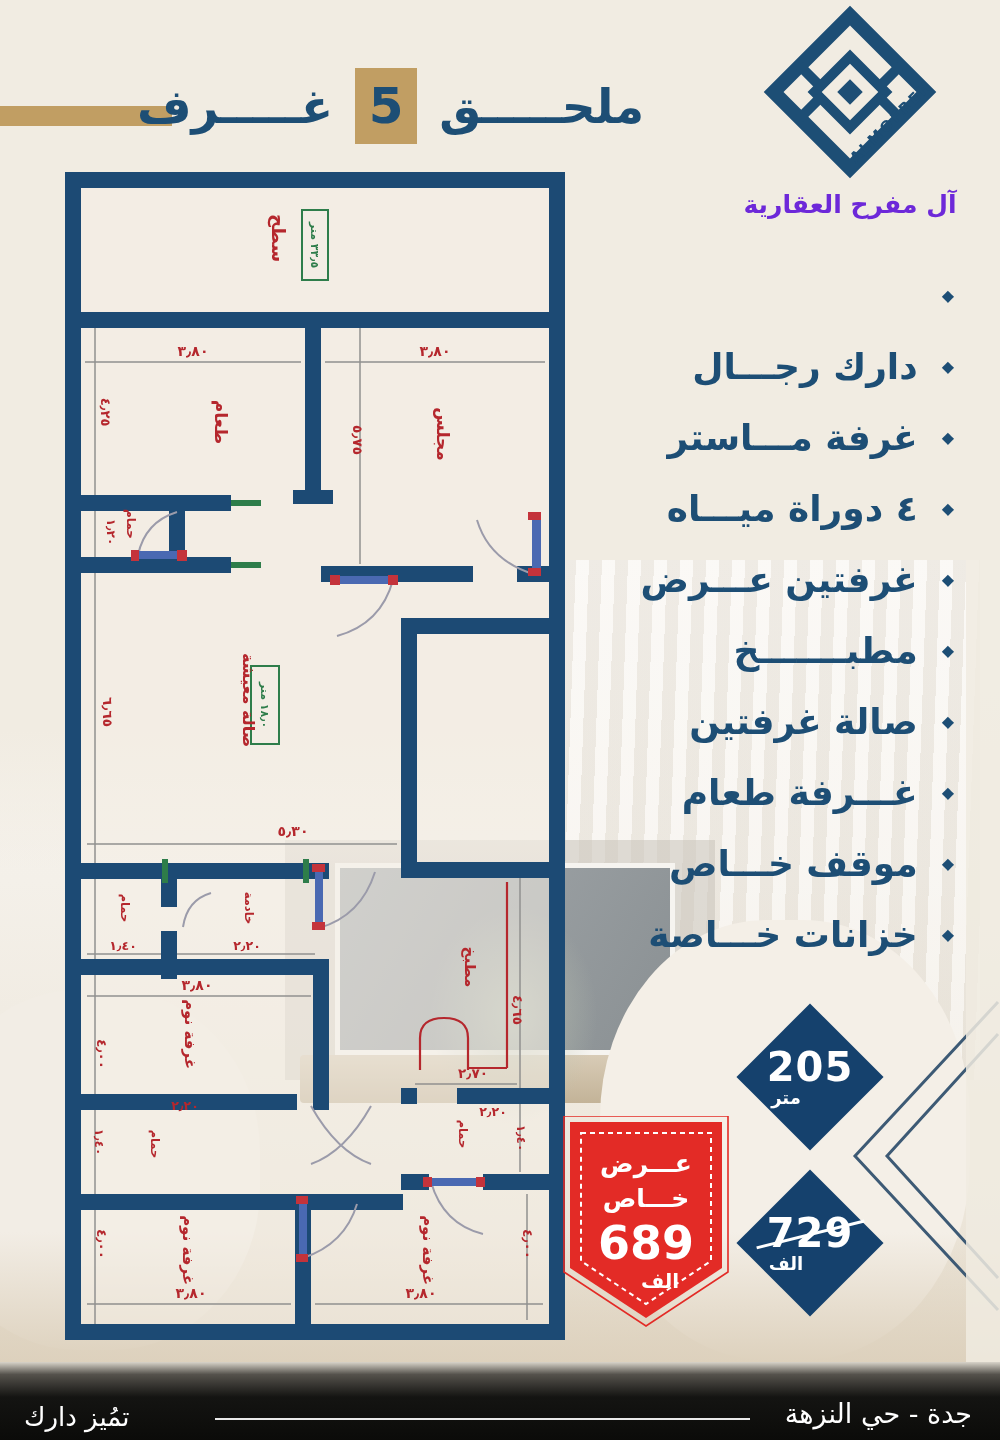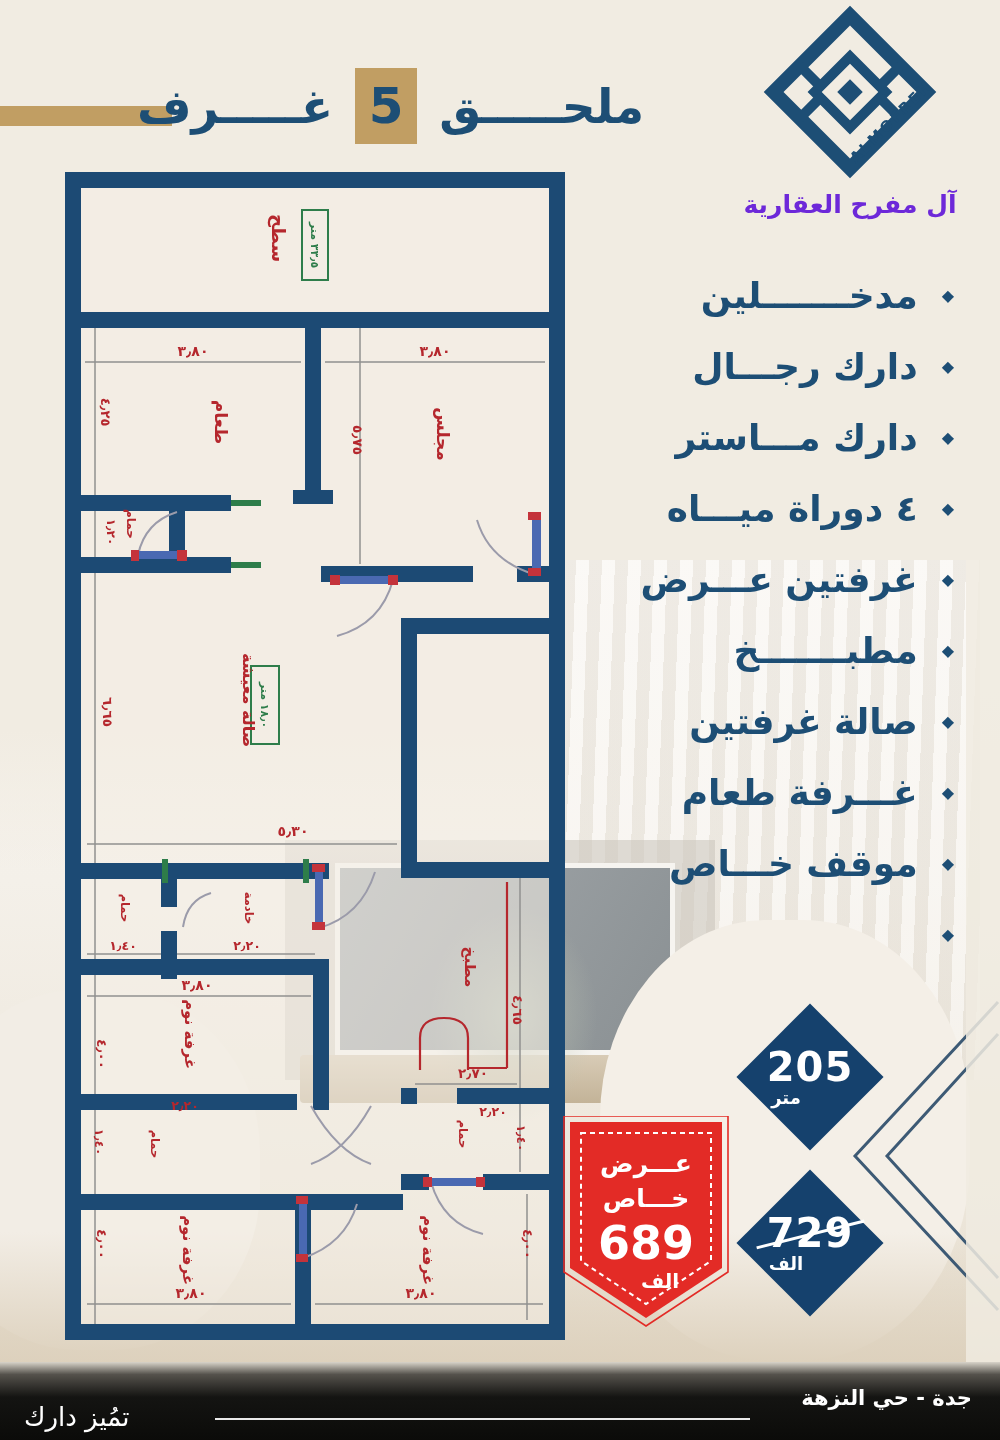--- a/index.html
+++ b/index.html
@@ -48,21 +48,21 @@
   .dnum{font-size:40px;font-weight:bold;letter-spacing:1px;line-height:1}
   .dunit{font-size:18px;font-weight:bold;transform:translateX(-24px)}
   .strike{position:relative}
   .strike::after{content:"";position:absolute;left:-12px;right:-12px;top:50%;height:3px;
                  background:#fff;transform:rotate(-14deg)}
   .offer{position:absolute;left:562px;top:1116px}
   .chevrons{position:absolute;left:845px;top:1000px}
   
   .footer{position:absolute;left:0;bottom:0;width:100%;height:78px;
           background:linear-gradient(180deg,#d8d3c9 0%,#55524c 16%,#141412 45%,#0b0b09 100%)}
-  .footer-right{position:absolute;right:28px;top:24px;color:#fff;font-size:21px;font-weight:bold;direction:rtl}
+  .footer-right{position:absolute;right:28px;top:36px;color:#fff;font-size:27px;font-weight:normal;direction:rtl}
   .footer-left{position:absolute;left:24px;top:40px;color:#fff;font-size:26px;font-weight:normal;direction:rtl}
   .footer-line{position:absolute;left:215px;top:56px;width:535px;height:2px;background:#e9e9e9}
 </style>
 </head>
 <body>
 
 <div class="photo">
   <div class="curtains"></div>
   <div class="tv-panel"></div>
   <div class="tv"></div>
@@ -90,29 +90,28 @@
       <rect x="-9" y="-9" width="18" height="18" fill="#1d4e75" stroke="none"></rect>
     </g>
     <text transform="translate(118,162) rotate(-45)" font-size="15" font-weight="bold" fill="#1d4e75" letter-spacing="2">ALMOFREH</text>
   </svg>
   <div class="logo-ar" dir="rtl">آل مفرح العقارية</div>
 </div>
 
 <ul class="features">
   <li>
       <span class="bullet">◆</span>
-      <span>مدخـــــــلين</span>
     </li>
   <li>
       <span class="bullet">◆</span>
       <span>دارك رجـــال</span>
     </li>
   <li>
       <span class="bullet">◆</span>
-      <span>دارك مـــاستر</span>
+      <span>غرفة مـــاستر</span>
     </li>
   <li>
       <span class="bullet">◆</span>
       <span>٤ دوراة ميـــاه</span>
     </li>
   <li>
       <span class="bullet">◆</span>
       <span>غرفتين عـــرض</span>
     </li>
   <li>
@@ -126,20 +125,21 @@
   <li>
       <span class="bullet">◆</span>
       <span>غـــرفة طعام</span>
     </li>
   <li>
       <span class="bullet">◆</span>
       <span>موقف خـــاص</span>
     </li>
   <li>
       <span class="bullet">◆</span>
+      <span>خزانات خـــاصة</span>
     </li>
 </ul>
 
 <svg class="plan" width="500" height="1168" viewBox="0 0 500 1168">
   <rect x="0" y="0" width="500" height="1168" fill="rgba(244,239,229,0.55)"></rect>
 
   <g stroke="#90908f" stroke-width="1.5" fill="none">
     <path d="M30,156 V1152"></path>
     <path d="M20,190 H236 M260,190 H480"></path>
     <path d="M295,156 V392"></path>

